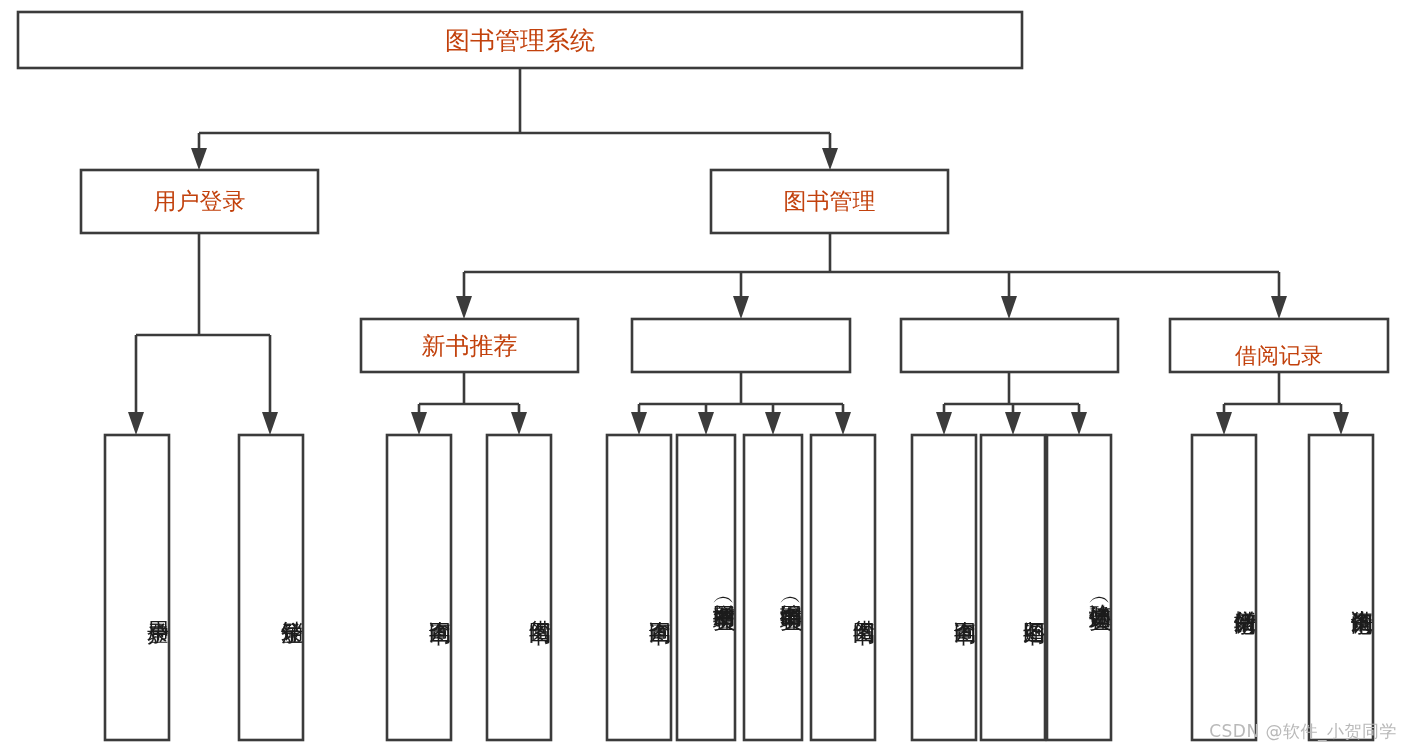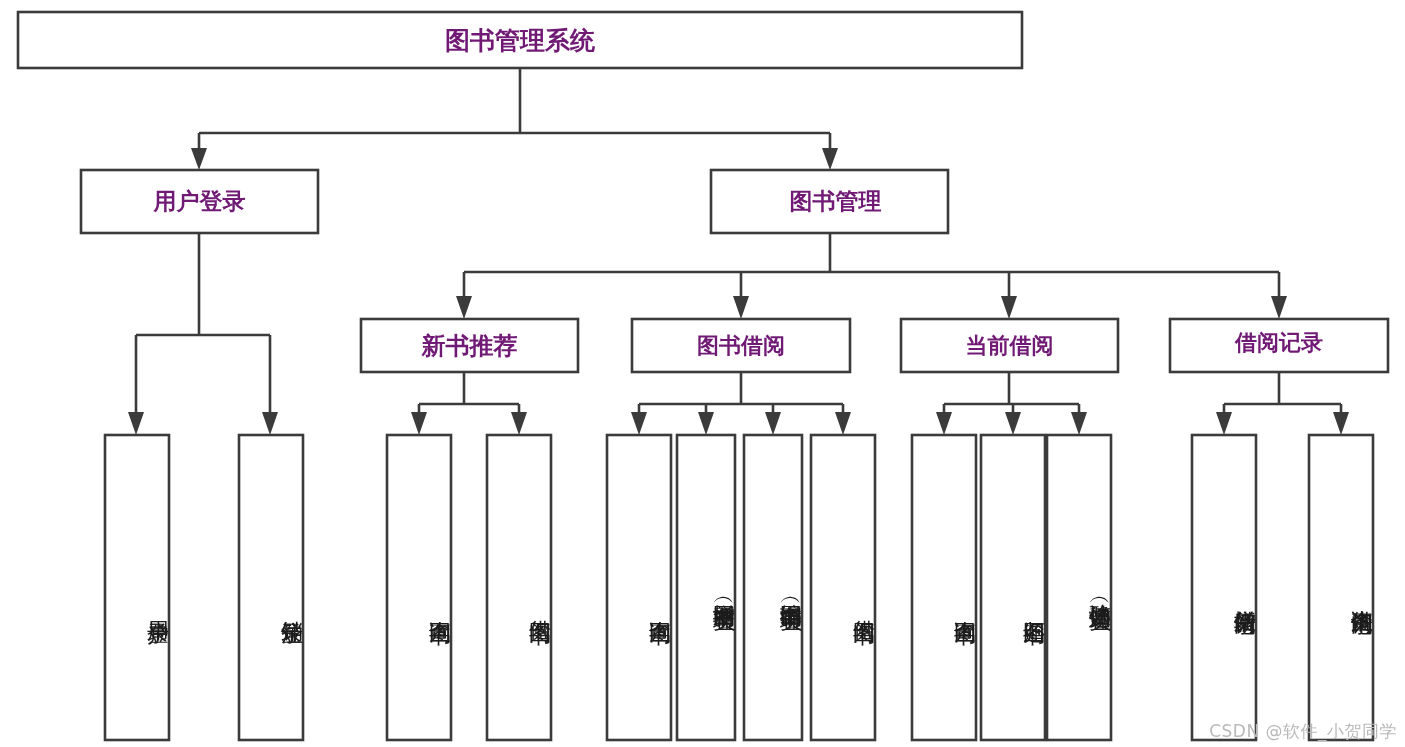--- a/index.html
+++ b/index.html
@@ -52,24 +52,23 @@
     letter-spacing: 1px;
     white-space: nowrap;
     pointer-events: none;
   }
   .hlabel-wrap {
     position: absolute;
     display: flex;
     align-items: center;
     justify-content: center;
     font-family: "DejaVu Sans", "Liberation Sans", sans-serif;
-    color: #701a75;
+    color: #c2410c;
     white-space: nowrap;
     pointer-events: none;
-    font-weight: bold;
   }
   .watermark {
     position: absolute;
     right: 8px;
     bottom: 4px;
     font-family: "DejaVu Sans", "Liberation Sans", sans-serif;
     font-size: 17px;
     color: #b9b9b9;
     letter-spacing: 0.5px;
     white-space: nowrap;
@@ -169,26 +168,24 @@
       <rect class="node-rect" x="981" y="435" width="64" height="305"></rect>
       <rect class="node-rect" x="1047" y="435" width="64" height="305"></rect>
       <rect class="node-rect" x="1192" y="435" width="64" height="305"></rect>
       <rect class="node-rect" x="1309" y="435" width="64" height="305"></rect>
     </g>
   </svg>
 
   <div class="hlabel-wrap" style="left:18px; top:12px; width:1004px; height:56px; font-size:25px;">图书管理系统</div>
 
   <div class="hlabel-wrap" style="left:81px; top:170px; width:237px; height:63px; font-size:23px;">用户登录</div>
-  <div class="hlabel-wrap" style="left:711px; top:170px; width:237px; height:63px; font-size:23px;padding-left:6px;">图书管理</div>
+  <div class="hlabel-wrap" style="left:711px; top:170px; width:237px; height:63px; font-size:23px;">图书管理</div>
 
   <div class="hlabel-wrap" style="left:361px; top:319px; width:217px; height:53px; font-size:24px;">新书推荐</div>
-  <div class="hlabel-wrap" style="left:632px; top:319px; width:218px; height:53px; font-size:22px;">图书借阅</div>
-  <div class="hlabel-wrap" style="left:901px; top:319px; width:217px; height:53px; font-size:22px;">当前借阅</div>
-  <div class="hlabel-wrap" style="left:1170px; top:319px; width:218px; height:47px; font-size:22px;">借阅记录</div>
+  <div class="hlabel-wrap" style="left:1170px; top:332px; width:218px; height:47px; font-size:22px;">借阅记录</div>
 
   <div class="vlabel-wrap" style="left:105px; top:465px; width:64px; height:280px;">用户登录</div>
   <div class="vlabel-wrap" style="left:239px; top:465px; width:64px; height:280px;">注销登录</div>
   <div class="vlabel-wrap" style="left:387px; top:465px; width:64px; height:280px;">查询图书</div>
   <div class="vlabel-wrap" style="left:487px; top:465px; width:64px; height:280px;">借阅图书</div>
   <div class="vlabel-wrap" style="left:607px; top:465px; width:64px; height:280px;">查询图书</div>
   <div class="vlabel-wrap" style="left:677px; top:443px; width:58px; height:295px;">新增图书（管理员）</div>
   <div class="vlabel-wrap" style="left:744px; top:443px; width:58px; height:295px;">编辑图书（管理员）</div>
   <div class="vlabel-wrap" style="left:811px; top:465px; width:64px; height:280px;">借阅图书</div>
   <div class="vlabel-wrap" style="left:912px; top:465px; width:64px; height:280px;">查询图书</div>

